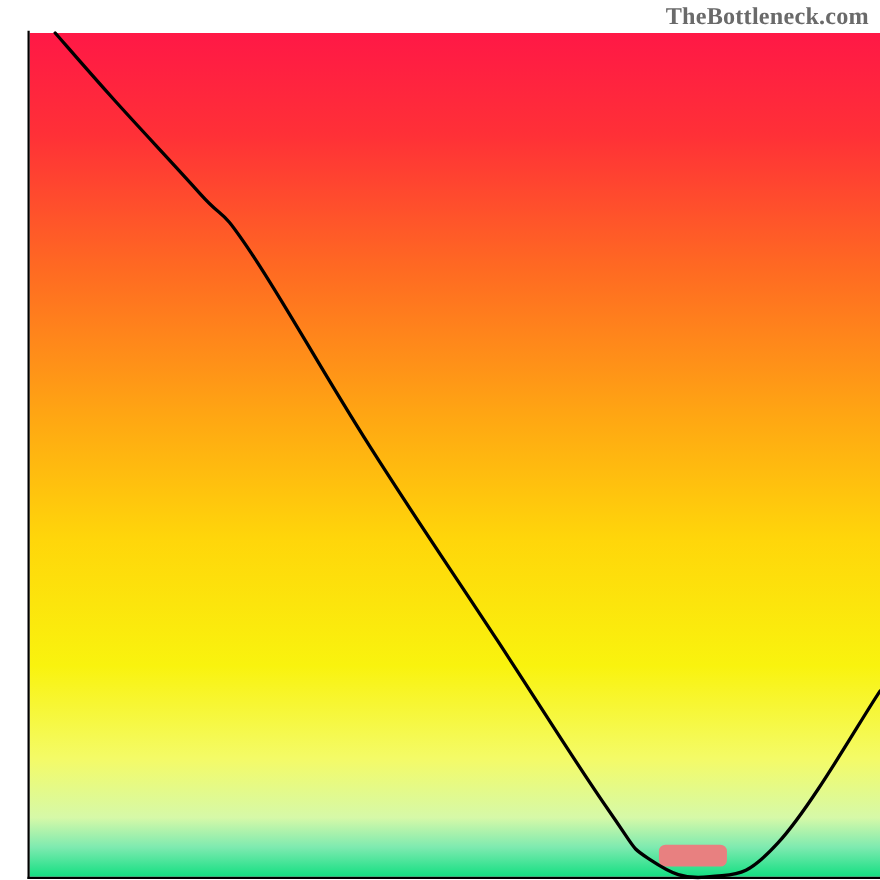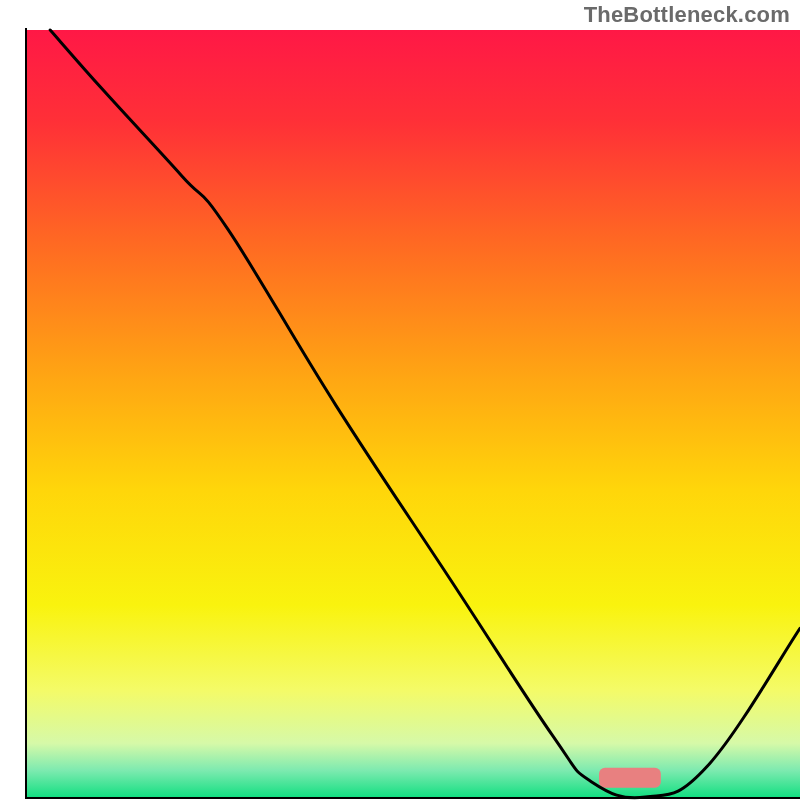--- a/index.html
+++ b/index.html
@@ -8,20 +8,21 @@
     width: 800px;
     height: 800px;
     background: #ffffff;
     font-family: Arial, Helvetica, sans-serif;
     overflow: hidden;
   }
   .chart-wrap {
     position: relative;
     width: 800px;
     height: 608px;
+    font-family: Liberation Serif, serif;
   }
   .watermark {
     position: absolute;
     top: 2px;
     right: 10px;
     font-size: 22px;
     font-weight: bold;
     color: #6a6a6a;
     letter-spacing: 0.2px;
     z-index: 5;

